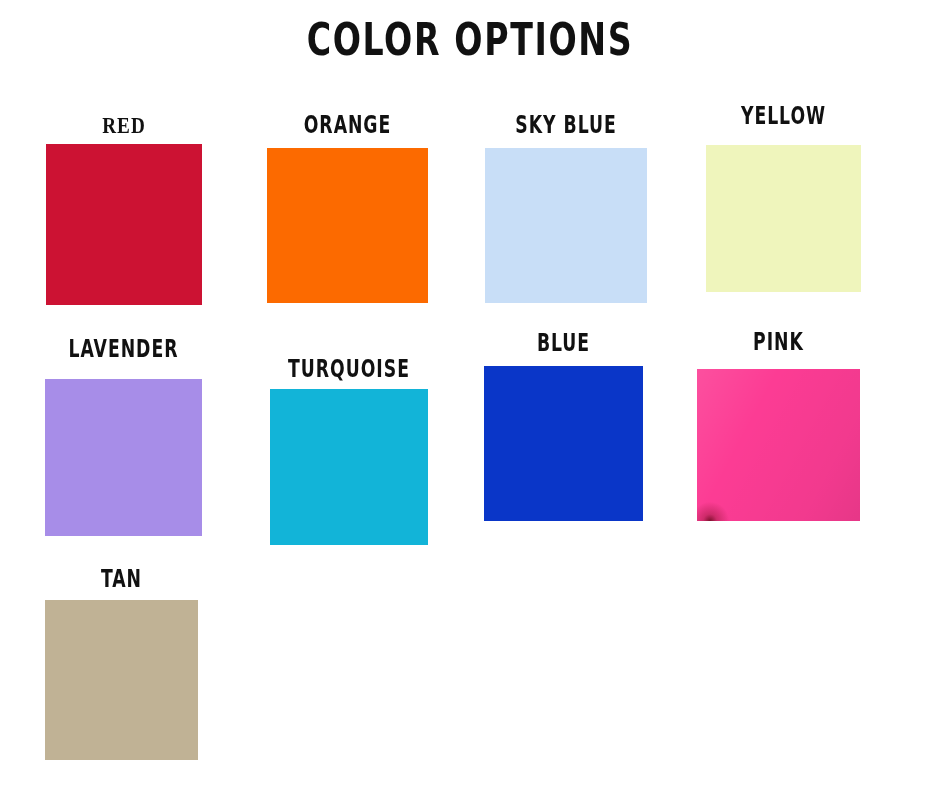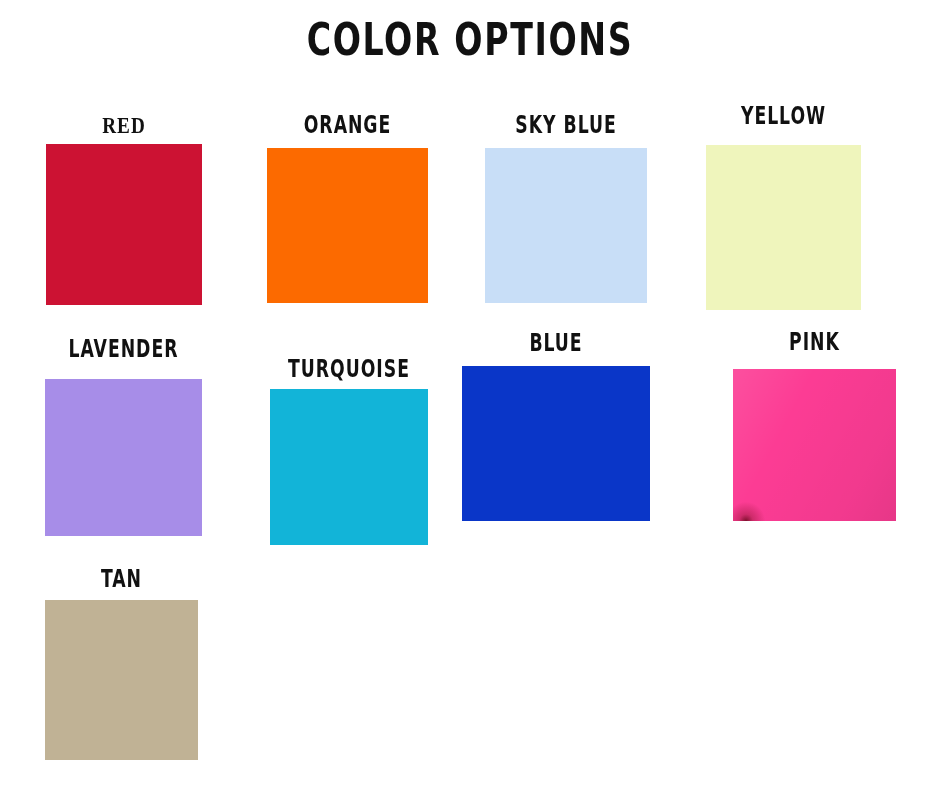--- a/index.html
+++ b/index.html
@@ -78,37 +78,37 @@
       <div class="swatch-chip" style="background-color: rgb(204, 18, 51);"></div>
     </div>
     <div class="swatch-cell" style="left: 267px; top: 148px; width: 161px; height: 155px; border-radius: 15px;">
       <div class="swatch-label" style="top: -36px;">ORANGE</div>
       <div class="swatch-chip" style="background-color: rgb(252, 106, 0);"></div>
     </div>
     <div class="swatch-cell" style="left: 485px; top: 148px; width: 162px; height: 155px;">
       <div class="swatch-label" style="top: -36px;">SKY BLUE</div>
       <div class="swatch-chip" style="background-color: rgb(200, 222, 247);"></div>
     </div>
-    <div class="swatch-cell" style="left: 706px; top: 145px; width: 155px; height: 165px;">
+    <div class="swatch-cell" style="left: 706px; top: 145px; width: 155px; height: 147px;">
       <div class="swatch-label" style="top: -42px;">YELLOW</div>
       <div class="swatch-chip" style="background-color: rgb(239, 245, 188);"></div>
     </div>
     <div class="swatch-cell" style="left: 45px; top: 363px; width: 157px; height: 157px; margin-top: 16px;">
       <div class="swatch-label" style="top: -43px;">LAVENDER</div>
       <div class="swatch-chip" style="background-color: rgb(167, 141, 232);"></div>
     </div>
     <div class="swatch-cell" style="left: 270px; top: 363px; width: 158px; height: 156px; margin-top: 26px;">
       <div class="swatch-label" style="top: -33px;">TURQUOISE</div>
       <div class="swatch-chip" style="background-color: rgb(18, 180, 216);"></div>
     </div>
-    <div class="swatch-cell" style="left: 462px; top: 366px; width: 188px; height: 155px;">
+    <div class="swatch-cell" style="left: 484px; top: 366px; width: 159px; height: 155px;">
       <div class="swatch-label" style="top: -36px;">BLUE</div>
       <div class="swatch-chip" style="background-color: rgb(10, 54, 200);"></div>
     </div>
-    <div class="swatch-cell" style="left: 697px; top: 369px; width: 163px; height: 152px; margin-left: 36px;">
+    <div class="swatch-cell" style="left: 697px; top: 369px; width: 163px; height: 152px;">
       <div class="swatch-label" style="top: -40px;">PINK</div>
       <div class="swatch-chip photo" style="background-color: rgb(252, 60, 148);"></div>
     </div>
     <div class="swatch-cell" style="left: 45px; top: 600px; width: 153px; height: 160px;">
       <div class="swatch-label" style="top: -34px;">TAN</div>
       <div class="swatch-chip" style="background-color: rgb(192, 178, 149);"></div>
     </div>
   </div>
 
 </body></html>

